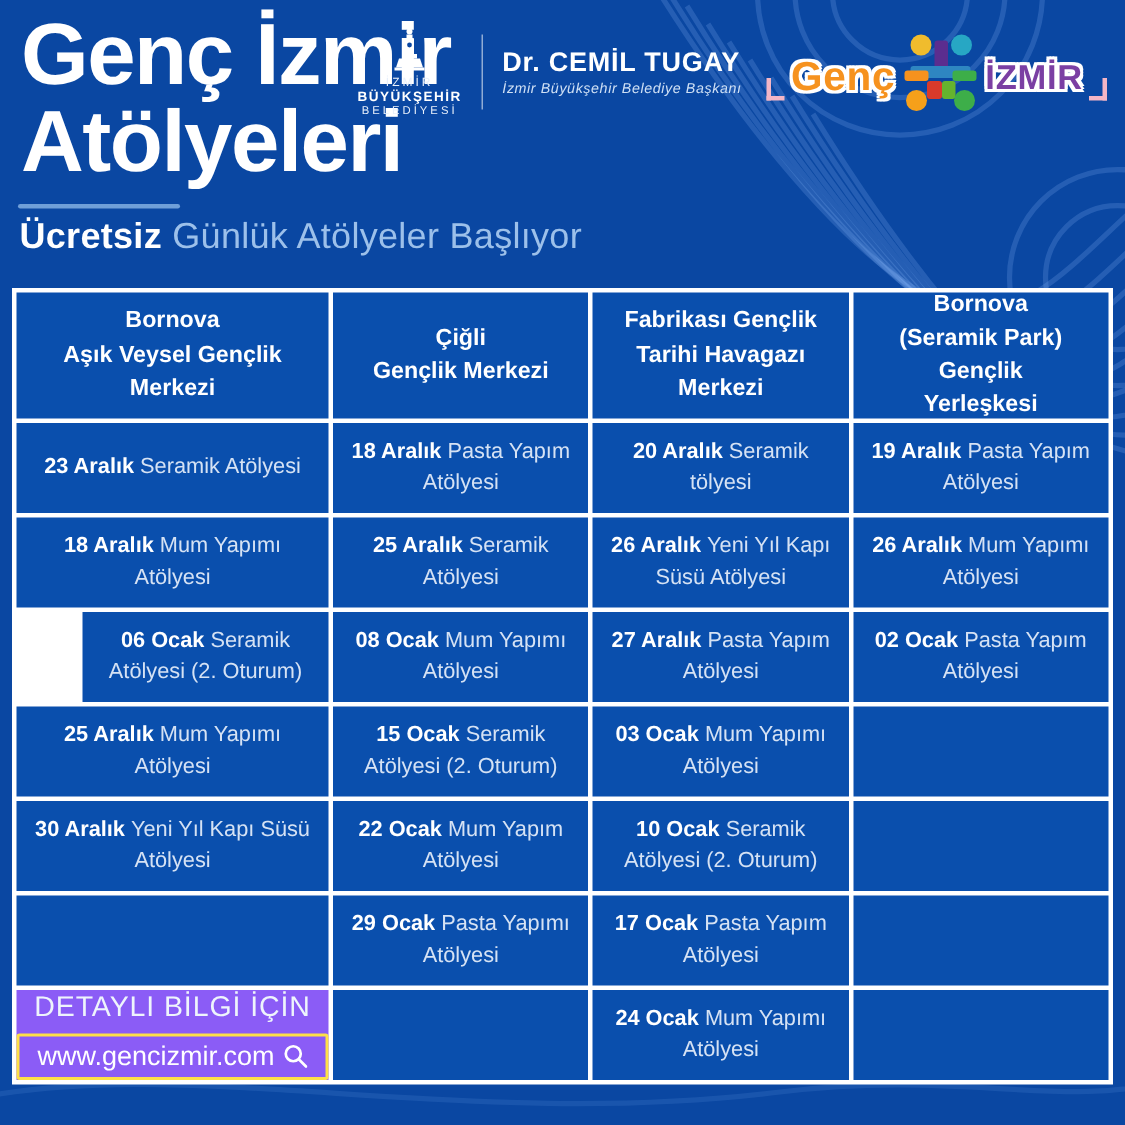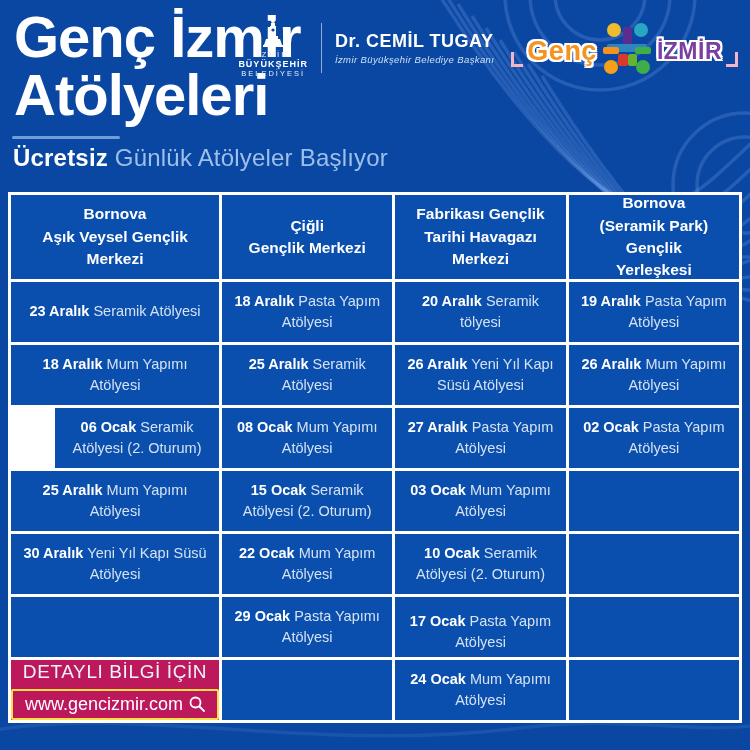--- a/index.html
+++ b/index.html
@@ -65,21 +65,21 @@
     color:#ffffff;padding:2px 6px;
   }
   .cell{
     background:#0a4fad;display:flex;align-items:center;justify-content:center;
     padding:4px 12px;
   }
   .cell .inner{text-align:center;font-size:14.5px;line-height:1.45;}
   .cell .date{font-weight:bold;color:#ffffff;}
   .cell .desc{color:#d5e2f4;}
   .footer-cell{
-    grid-column:1;grid-row:8;background:#be185d;
+    grid-column:1;grid-row:8;background:#8b5cf6;
     display:flex;flex-direction:column;align-items:center;justify-content:center;gap:6px;
   }
   .footer-label{font-size:19px;letter-spacing:.6px;color:#eef4fc;}
   .url-box{
     display:flex;align-items:center;gap:6px;
     border:2px solid #fde047;border-radius:2px;padding:3px 12px;
     font-size:18px;color:#ffffff;cursor:pointer;background:transparent;
   }
 </style>
 </head>
@@ -249,21 +249,21 @@
         <div class="inner"><span class="date">22 Ocak </span> <span class="desc">Mum Yapım Atölyesi</span></div>
       </div>
       <div class="cell" style="grid-area: 6 / 3;">
         <div class="inner"><span class="date">10 Ocak </span> <span class="desc">Seramik Atölyesi (2. Oturum)</span></div>
       </div>
       <div class="cell" style="grid-area: 6 / 4;"></div>
       <div class="cell" style="grid-area: 7 / 1;"></div>
       <div class="cell" style="grid-area: 7 / 2;">
         <div class="inner"><span class="date">29 Ocak </span> <span class="desc">Pasta Yapımı Atölyesi</span></div>
       </div>
-      <div class="cell" style="grid-area: 7 / 3; align-items: flex-end;">
+      <div class="cell" style="grid-area: 7 / 3;">
         <div class="inner"><span class="date">17 Ocak </span> <span class="desc">Pasta Yapım Atölyesi</span></div>
       </div>
       <div class="cell" style="grid-area: 7 / 4;"></div>
       <div class="cell" style="grid-area: 8 / 2;"></div>
       <div class="cell" style="grid-area: 8 / 3;">
         <div class="inner"><span class="date">24 Ocak </span> <span class="desc">Mum Yapımı Atölyesi</span></div>
       </div>
       <div class="cell" style="grid-area: 8 / 4;"></div>
     </div>
 

